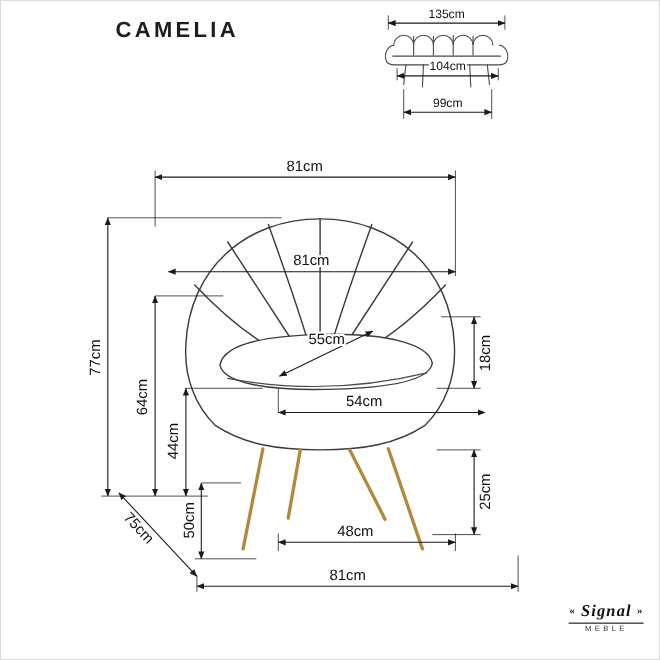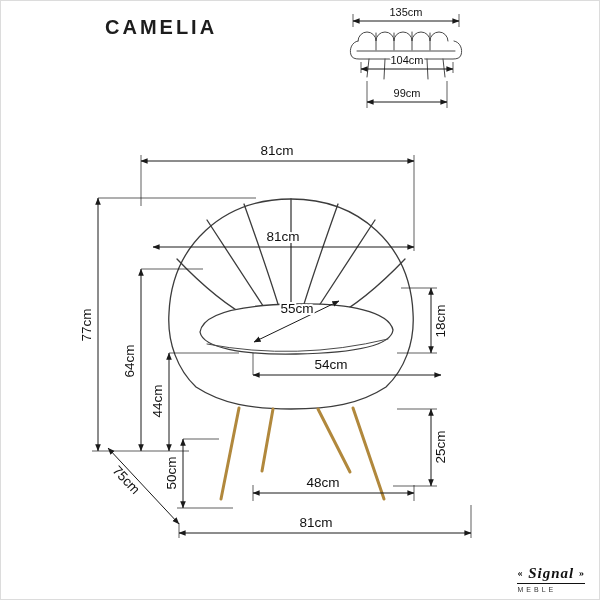--- a/index.html
+++ b/index.html
@@ -20,21 +20,21 @@
 
   
   .lbl{font-family:"Liberation Sans",sans-serif;font-size:13.5px;fill:#111;
        text-anchor:middle;stroke:#fff;stroke-width:4;paint-order:stroke;stroke-linejoin:round;}
   .lbl-sm{font-family:"Liberation Sans",sans-serif;font-size:11px;fill:#111;
        text-anchor:middle;stroke:#fff;stroke-width:3.5;paint-order:stroke;stroke-linejoin:round;}
   .title-text{font-family:"Liberation Sans",sans-serif;font-size:20px;font-weight:600;
        fill:#1d1d1d;letter-spacing:3px;}
 
   
-  .logo{position:absolute;right:14px;bottom:6px;text-align:left;color:#111;line-height:1;}
+  .logo{position:absolute;right:14px;bottom:23px;text-align:center;color:#111;line-height:1;}
   .logo-row{font-family:"Liberation Serif",serif;font-style:italic;font-weight:bold;
        font-size:15px;letter-spacing:1px;border-bottom:1.5px solid #111;padding-bottom:2px;
        display:inline-block;}
   .logo-row .chev{font-size:10px;font-style:normal;vertical-align:2px;}
   .logo-sub{font-family:"Liberation Sans",sans-serif;font-size:7px;letter-spacing:3px;
        color:#333;margin-top:2px;}
 </style>
 </head>
 <body>
 

